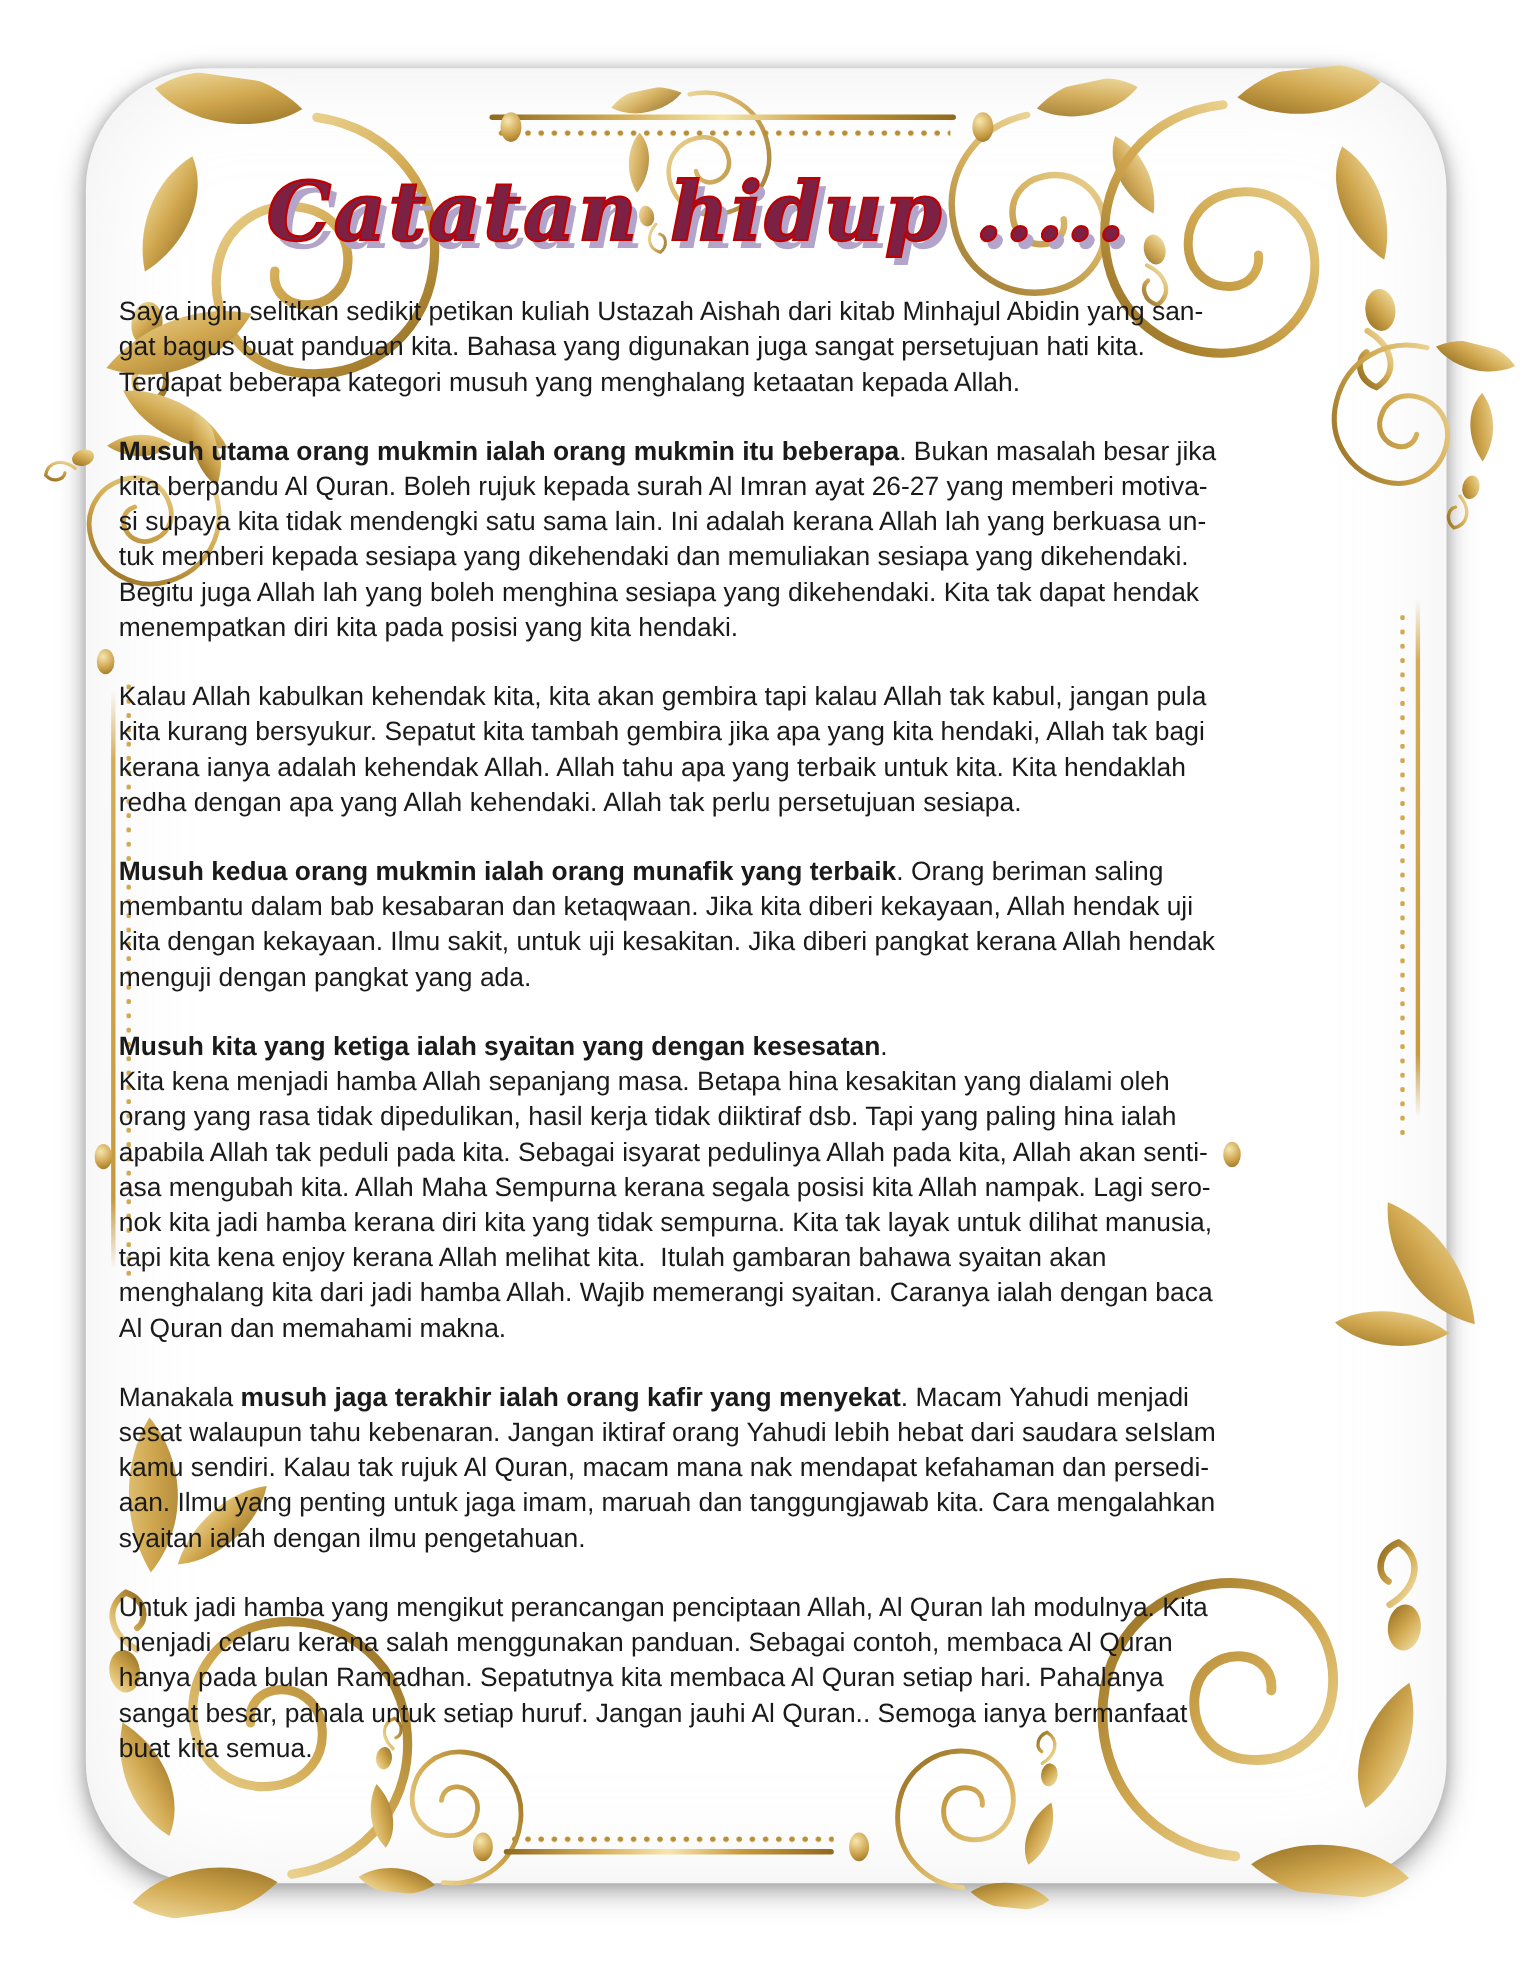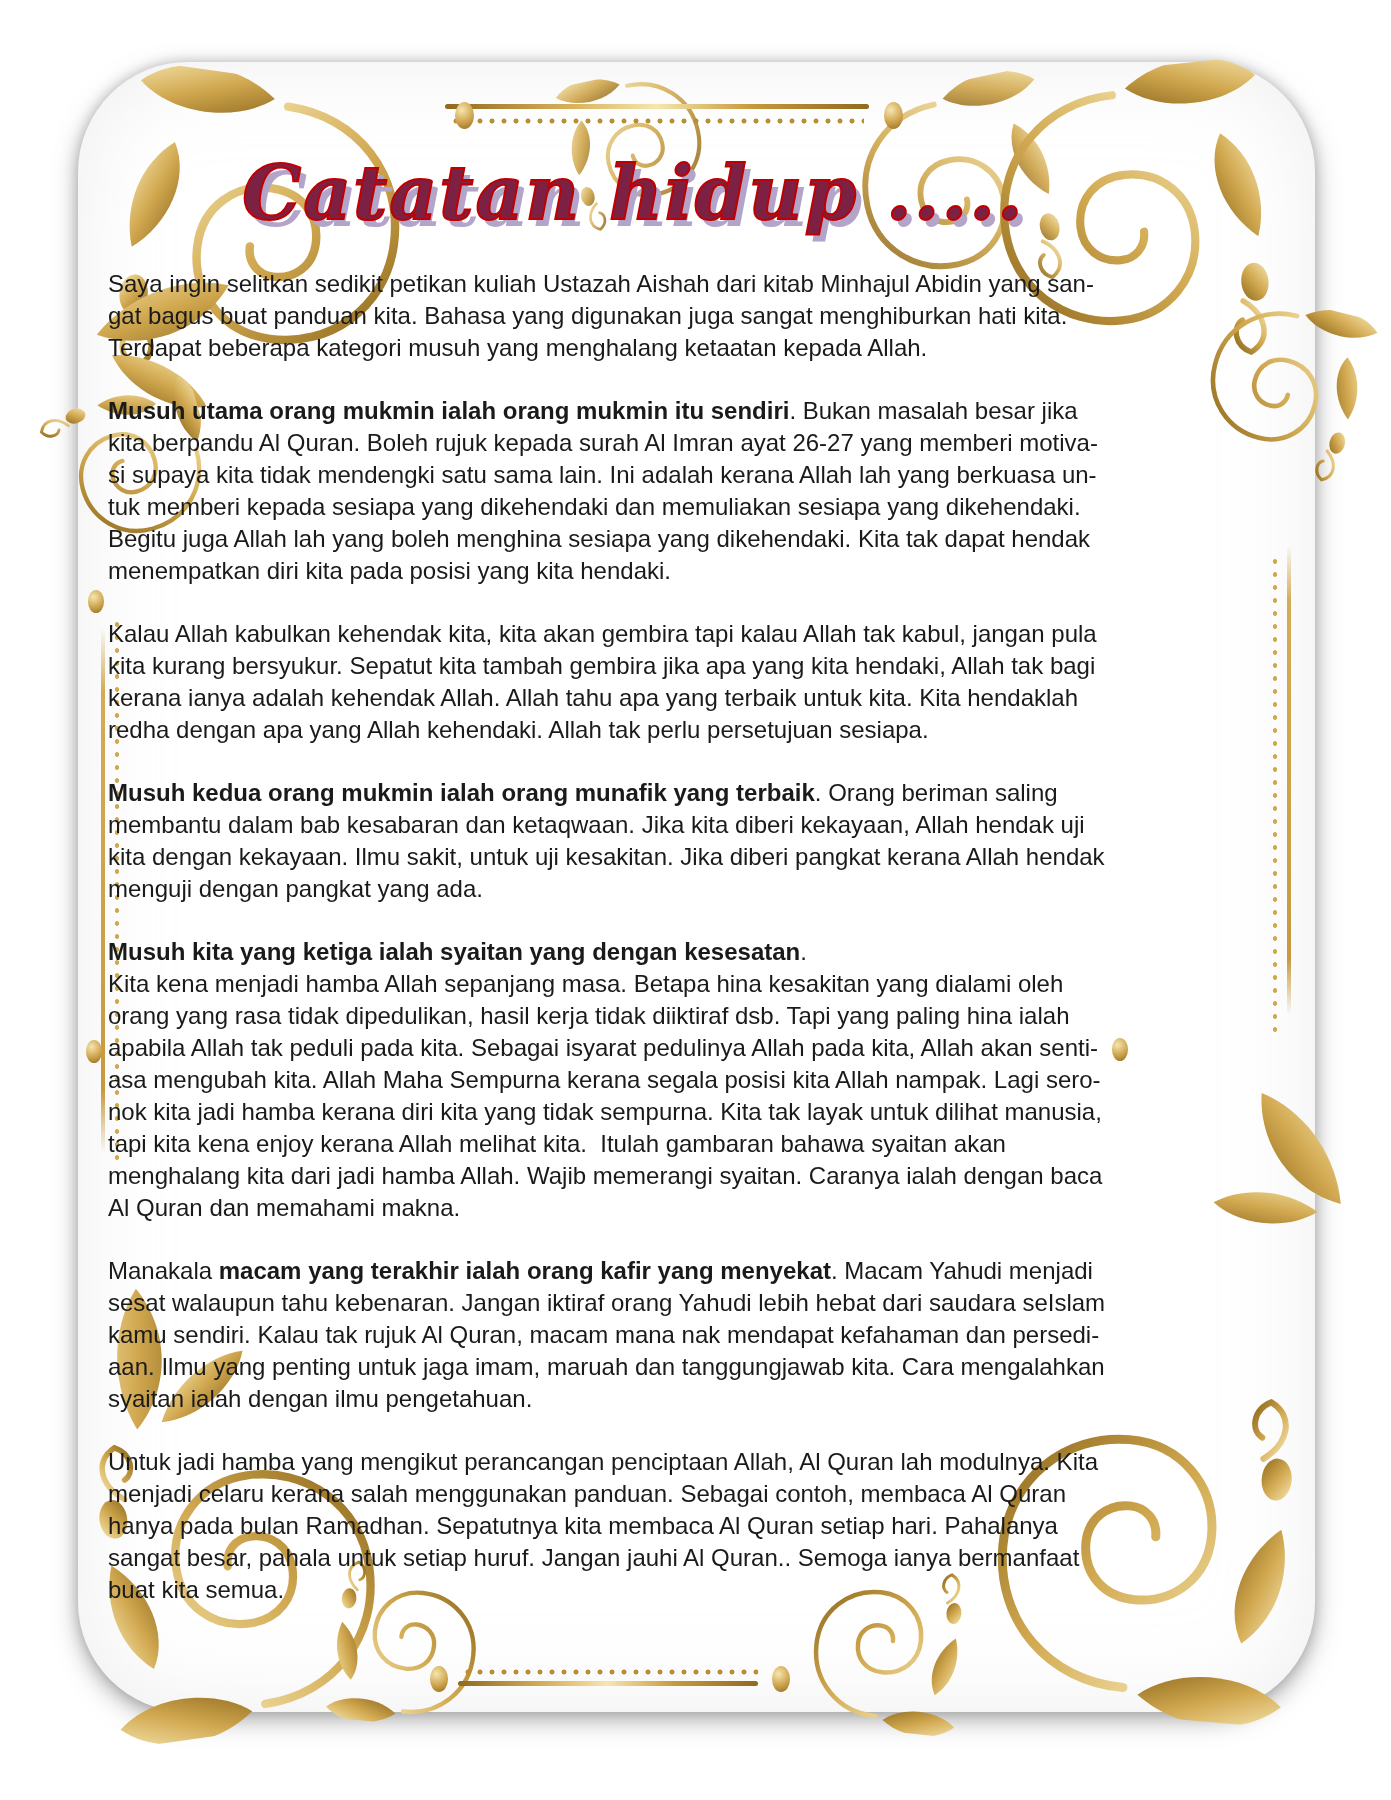--- a/index.html
+++ b/index.html
@@ -125,23 +125,23 @@
   <div class="vline decor" style="left:1287px;top:545px;height:470px;"></div>
   <div class="vdots decor" style="left:1273px;top:555px;height:480px;"></div>
   <div class="oval decor" style="left:88px;top:590px;width:16px;height:23px;"></div>
   <div class="oval decor" style="left:86px;top:1040px;width:16px;height:23px;"></div>
   <div class="oval decor" style="left:1112px;top:1038px;width:16px;height:23px;"></div>
 
   <h1 class="title">Catatan hidup .....</h1>
 
   <div class="content">
       <p class="para"><span>Saya ingin selitkan sedikit petikan kuliah Ustazah Aishah dari kitab Minhajul Abidin yang san-
-gat bagus buat panduan kita. Bahasa yang digunakan juga sangat menghiburkan hati kita.
+gat bagus buat panduan kita. Bahasa yang digunakan juga sangat persetujuan hati kita.
 Terdapat beberapa kategori musuh yang menghalang ketaatan kepada Allah.</span></p>
-      <p class="para"><span class="bold">Musuh utama orang mukmin ialah orang mukmin itu sendiri</span><span>. Bukan masalah besar jika
+      <p class="para"><span class="bold">Musuh utama orang mukmin ialah orang mukmin itu beberapa</span><span>. Bukan masalah besar jika
 kita berpandu Al Quran. Boleh rujuk kepada surah Al Imran ayat 26-27 yang memberi motiva-
 si supaya kita tidak mendengki satu sama lain. Ini adalah kerana Allah lah yang berkuasa un-
 tuk memberi kepada sesiapa yang dikehendaki dan memuliakan sesiapa yang dikehendaki.
 Begitu juga Allah lah yang boleh menghina sesiapa yang dikehendaki. Kita tak dapat hendak
 menempatkan diri kita pada posisi yang kita hendaki.</span></p>
       <p class="para"><span>Kalau Allah kabulkan kehendak kita, kita akan gembira tapi kalau Allah tak kabul, jangan pula
 kita kurang bersyukur. Sepatut kita tambah gembira jika apa yang kita hendaki, Allah tak bagi
 kerana ianya adalah kehendak Allah. Allah tahu apa yang terbaik untuk kita. Kita hendaklah
 redha dengan apa yang Allah kehendaki. Allah tak perlu persetujuan sesiapa.</span></p>
       <p class="para"><span class="bold">Musuh kedua orang mukmin ialah orang munafik yang terbaik</span><span>. Orang beriman saling
@@ -150,21 +150,21 @@
 menguji dengan pangkat yang ada.</span></p>
       <p class="para"><span class="bold">Musuh kita yang ketiga ialah syaitan yang dengan kesesatan</span><span>.
 Kita kena menjadi hamba Allah sepanjang masa. Betapa hina kesakitan yang dialami oleh
 orang yang rasa tidak dipedulikan, hasil kerja tidak diiktiraf dsb. Tapi yang paling hina ialah
 apabila Allah tak peduli pada kita. Sebagai isyarat pedulinya Allah pada kita, Allah akan senti-
 asa mengubah kita. Allah Maha Sempurna kerana segala posisi kita Allah nampak. Lagi sero-
 nok kita jadi hamba kerana diri kita yang tidak sempurna. Kita tak layak untuk dilihat manusia,
 tapi kita kena enjoy kerana Allah melihat kita.  Itulah gambaran bahawa syaitan akan
 menghalang kita dari jadi hamba Allah. Wajib memerangi syaitan. Caranya ialah dengan baca
 Al Quran dan memahami makna.</span></p>
-      <p class="para"><span>Manakala </span><span class="bold">macam yang terakhir ialah orang kafir yang menyekat</span><span>. Macam Yahudi menjadi
+      <p class="para"><span>Manakala </span><span class="bold">musuh jaga terakhir ialah orang kafir yang menyekat</span><span>. Macam Yahudi menjadi
 sesat walaupun tahu kebenaran. Jangan iktiraf orang Yahudi lebih hebat dari saudara seIslam
 kamu sendiri. Kalau tak rujuk Al Quran, macam mana nak mendapat kefahaman dan persedi-
 aan. Ilmu yang penting untuk jaga imam, maruah dan tanggungjawab kita. Cara mengalahkan
 syaitan ialah dengan ilmu pengetahuan.</span></p>
       <p class="para"><span>Untuk jadi hamba yang mengikut perancangan penciptaan Allah, Al Quran lah modulnya. Kita
 menjadi celaru kerana salah menggunakan panduan. Sebagai contoh, membaca Al Quran
 hanya pada bulan Ramadhan. Sepatutnya kita membaca Al Quran setiap hari. Pahalanya
 sangat besar, pahala untuk setiap huruf. Jangan jauhi Al Quran.. Semoga ianya bermanfaat
 buat kita semua.</span></p>
     </div>

